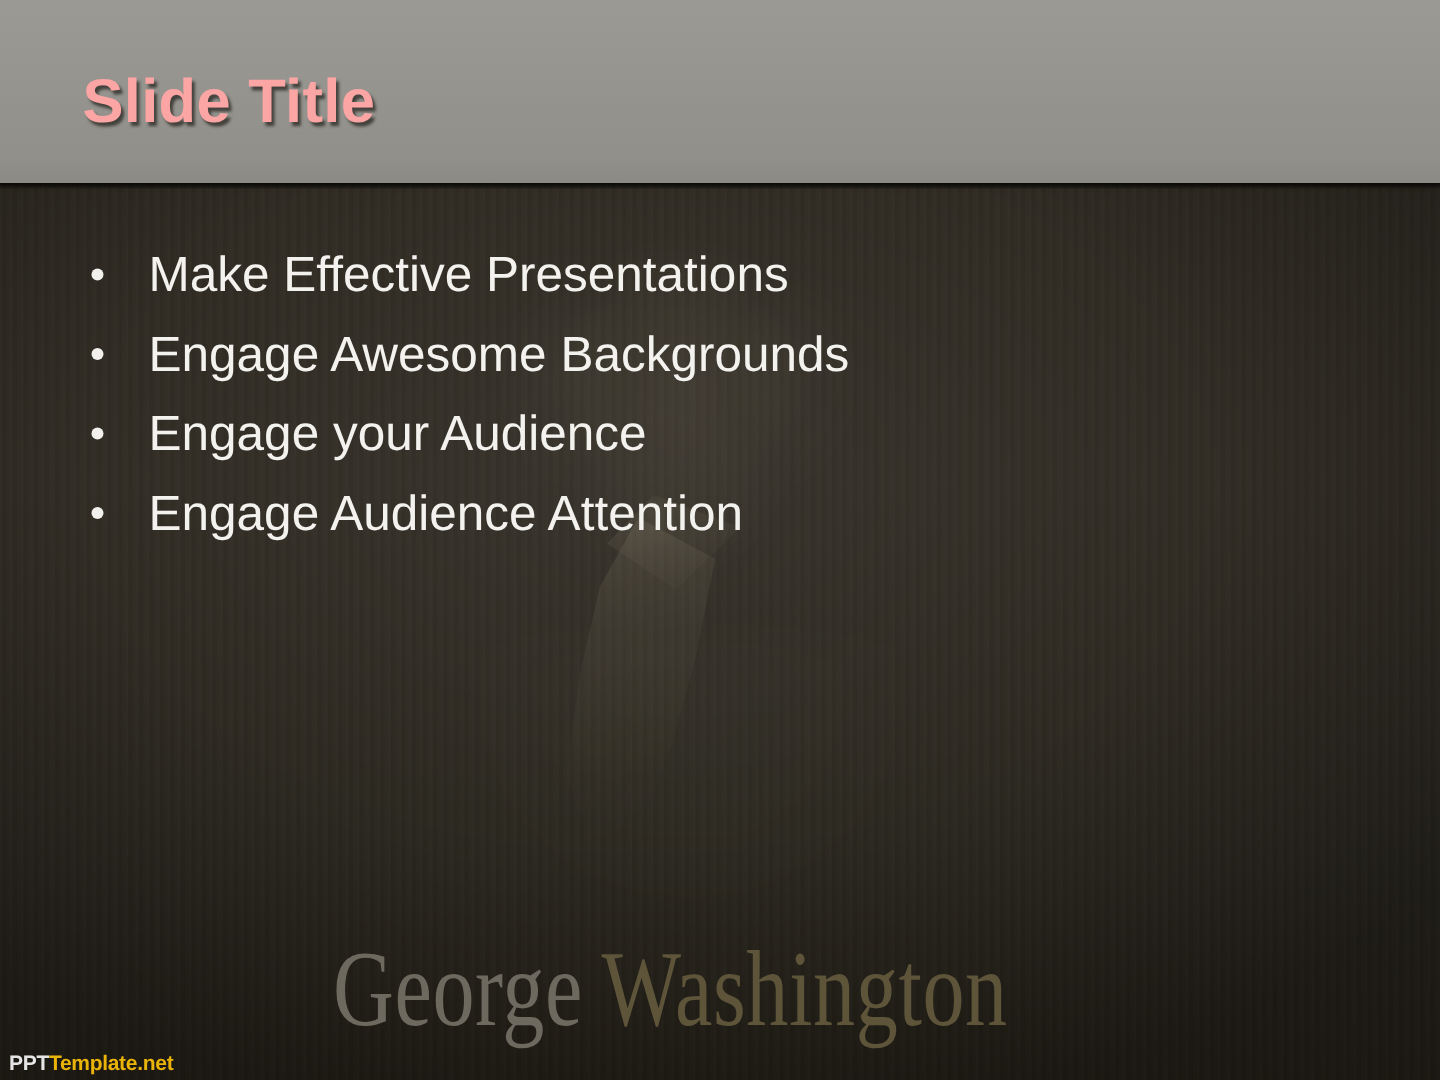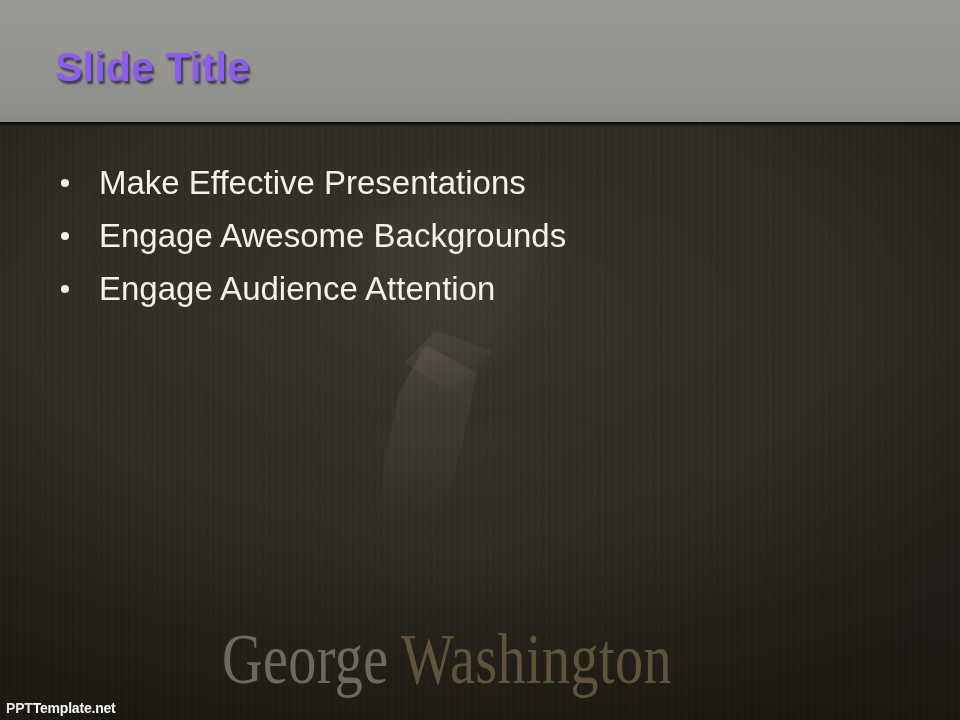--- a/index.html
+++ b/index.html
@@ -137,21 +137,21 @@
     left: 0; top: 122px;
     width: 960px; height: 4px;
     background: linear-gradient(180deg, rgba(10,8,5,0.85) 0%, rgba(30,26,20,0.25) 100%);
   }
   .slide-title {
     position: absolute;
     left: 55px;
     top: 44px;
     font-size: 41px;
     font-weight: bold;
-    color: #8b5cf6;
+    color: #fca5a5;
     letter-spacing: 0.2px;
     text-shadow: 2px 3px 2px rgba(40,38,32,0.75);
     white-space: nowrap;
   }
 
   
   .bullets {
     position: absolute;
     left: 54px;
     top: 152px;
@@ -205,21 +205,21 @@
   .logo {
     position: absolute;
     left: 6px;
     bottom: 4px;
     font-size: 14px;
     font-weight: bold;
     letter-spacing: -0.2px;
     white-space: nowrap;
   }
   .logo-ppt { color: #e5e5e5; }
-  .logo-tpl { color: #ffffff; }
+  .logo-tpl { color: #eab308; }
 </style>
 </head>
 <body>
 
 <div id="slide">
 
   <div class="slide-body-bg"></div>
   <div class="stripes"></div>
 
   <div class="portrait">
@@ -245,20 +245,24 @@
     <li class="bullet-item">
       <span class="bullet-dot"></span>
       <span>Make Effective Presentations</span>
     </li>
     <li class="bullet-item">
       <span class="bullet-dot"></span>
       <span>Engage Awesome Backgrounds</span>
     </li>
     <li class="bullet-item">
       <span class="bullet-dot"></span>
+      <span>Engage your Audience</span>
+    </li>
+    <li class="bullet-item">
+      <span class="bullet-dot"></span>
       <span>Engage Audience Attention</span>
     </li>
   </ul>
 
   <div class="logo">
     <span class="logo-ppt">PPT</span><span class="logo-tpl">Template.net</span>
   </div>
 
 </div>
 

